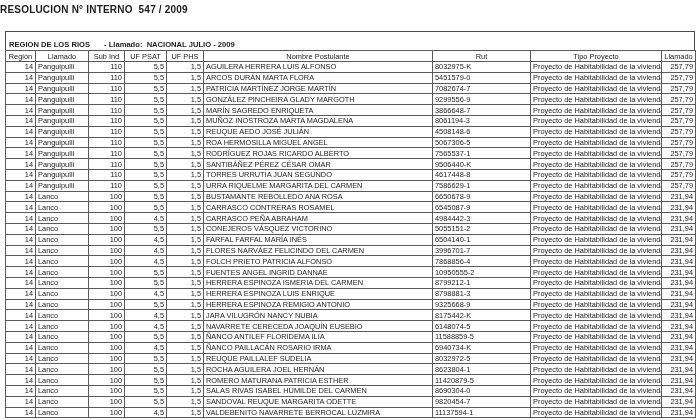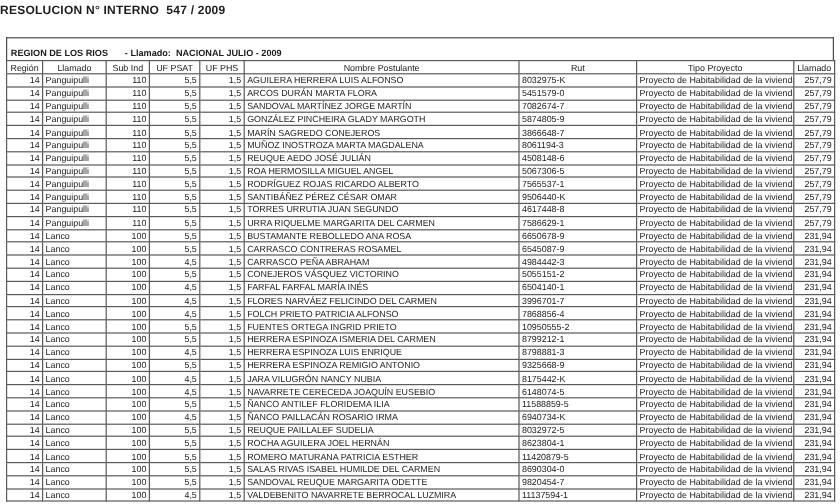--- a/index.html
+++ b/index.html
@@ -97,43 +97,43 @@
           <td class="al">5451579-0</td>
           <td class="al">Proyecto de Habitabilidad de la vivienda</td>
           <td class="ar">257,79</td>
         </tr>
         <tr>
           <td class="ar">14</td>
           <td class="al">Panguipulli</td>
           <td class="ar">110</td>
           <td class="ar">5,5</td>
           <td class="ar">1,5</td>
-          <td class="al">SANDOVAL MARTÍNEZ JORGE MARTÍN</td>
+          <td class="al">PATRICIA MARTÍNEZ JORGE MARTÍN</td>
           <td class="al">7082674-7</td>
           <td class="al">Proyecto de Habitabilidad de la vivienda</td>
           <td class="ar">257,79</td>
         </tr>
         <tr>
           <td class="ar">14</td>
           <td class="al">Panguipulli</td>
           <td class="ar">110</td>
           <td class="ar">5,5</td>
           <td class="ar">1,5</td>
           <td class="al">GONZÁLEZ PINCHEIRA GLADY MARGOTH</td>
-          <td class="al">5874805-9</td>
-          <td class="al">Proyecto de Habitabilidad de la vivienda</td>
-          <td class="ar">257,79</td>
-        </tr>
-        <tr>
-          <td class="ar">14</td>
-          <td class="al">Panguipulli</td>
-          <td class="ar">110</td>
-          <td class="ar">5,5</td>
-          <td class="ar">1,5</td>
-          <td class="al">MARÍN SAGREDO CONEJEROS</td>
+          <td class="al">9299556-9</td>
+          <td class="al">Proyecto de Habitabilidad de la vivienda</td>
+          <td class="ar">257,79</td>
+        </tr>
+        <tr>
+          <td class="ar">14</td>
+          <td class="al">Panguipulli</td>
+          <td class="ar">110</td>
+          <td class="ar">5,5</td>
+          <td class="ar">1,5</td>
+          <td class="al">MARÍN SAGREDO ENRIQUETA</td>
           <td class="al">3866648-7</td>
           <td class="al">Proyecto de Habitabilidad de la vivienda</td>
           <td class="ar">257,79</td>
         </tr>
         <tr>
           <td class="ar">14</td>
           <td class="al">Panguipulli</td>
           <td class="ar">110</td>
           <td class="ar">5,5</td>
           <td class="ar">1,5</td>
@@ -284,21 +284,21 @@
           <td class="al">7868856-4</td>
           <td class="al">Proyecto de Habitabilidad de la vivienda</td>
           <td class="ar">231,94</td>
         </tr>
         <tr>
           <td class="ar">14</td>
           <td class="al">Lanco</td>
           <td class="ar">100</td>
           <td class="ar">5,5</td>
           <td class="ar">1,5</td>
-          <td class="al">FUENTES ORTEGA INGRID PRIETO</td>
+          <td class="al">FUENTES ANGEL INGRID DANNAE</td>
           <td class="al">10950555-2</td>
           <td class="al">Proyecto de Habitabilidad de la vivienda</td>
           <td class="ar">231,94</td>
         </tr>
         <tr>
           <td class="ar">14</td>
           <td class="al">Lanco</td>
           <td class="ar">100</td>
           <td class="ar">5,5</td>
           <td class="ar">1,5</td>

